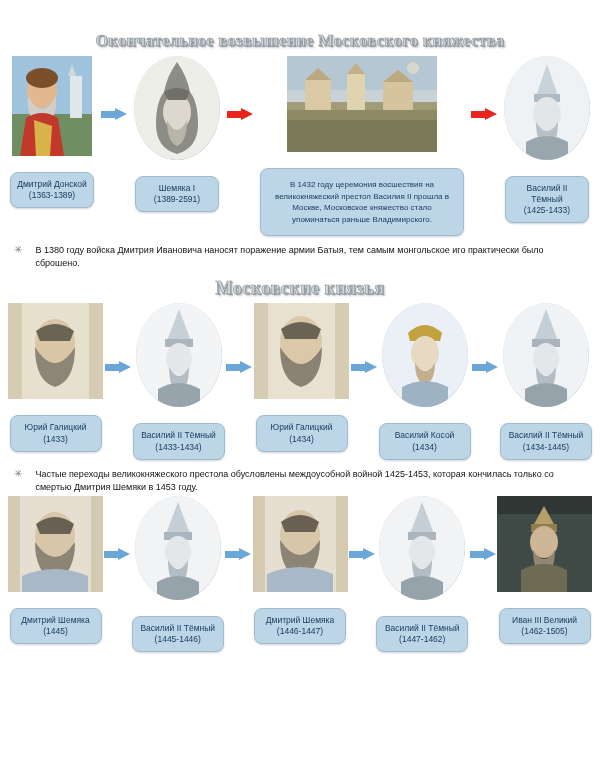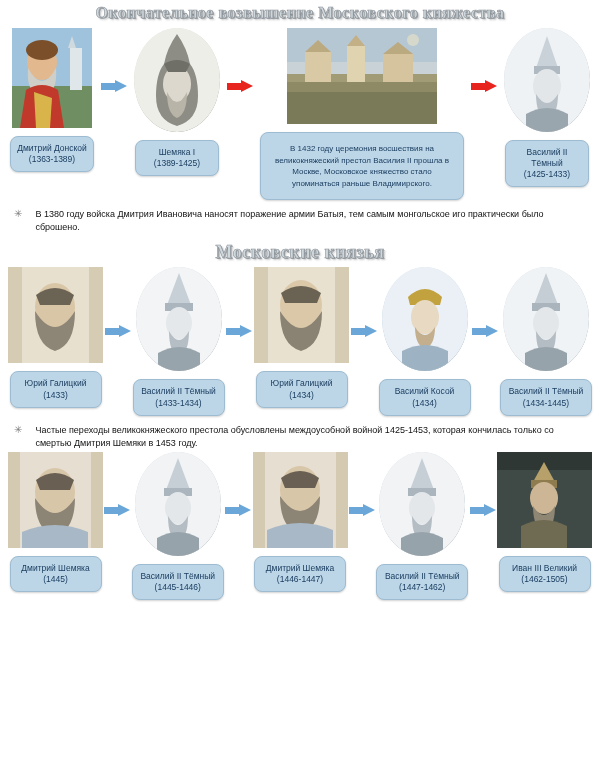--- a/index.html
+++ b/index.html
@@ -20,20 +20,21 @@
     height: 758px;
     position: relative;
     background: #ffffff;
   }
 
   
   .title-bar {
     width: 100%;
     text-align: center;
     padding-top: 4px;
+    margin-top: 28px;
   }
   .wordart {
     font-family: "Liberation Serif", serif;
     font-weight: bold;
     color: #cfd8dc;
     letter-spacing: 0.5px;
     -webkit-text-stroke: 0.6px #8a9096;
     text-shadow: 1px 1px 0 #9aa1a6, 2px 2px 2px rgba(0,0,0,0.25);
   }
   .title-main {
@@ -84,21 +85,21 @@
   .ph-grad-e { background: linear-gradient(150deg,#e9eef2 0%, #c2ccd4 55%, #8d99a3 100%); }
   .ph-grad-city {
     background:
       linear-gradient(180deg, #b9ccd9 0%, #cbd6dd 38%, #a9a37e 39%, #8d8a64 62%, #6f6e4e 100%);
   }
 
   .portrait svg { display: block; width: 100%; height: 100%; }
 
   
   .cap {
-    margin-top: 8px;
+    margin-top: 16px;
     background: #bcd6e8;
     border: 1px solid #9dbcd2;
     border-radius: 8px;
     color: #16395c;
     font-size: 8.5px;
     line-height: 1.3;
     text-align: center;
     padding: 6px 4px;
     box-sizing: border-box;
     box-shadow: 0 1px 2px rgba(0,0,0,0.18);
@@ -205,21 +206,21 @@
         <svg viewBox="0 0 86 104" preserveAspectRatio="none" aria-hidden="true">
           <ellipse cx="43" cy="52" rx="43" ry="52" fill="#eeeee8"></ellipse>
           <path d="M43 6 q-10 14 -13 30 q-8 10 -8 32 q0 24 21 30 q21 -6 21 -30 q0 -22 -8 -32 q-3 -16 -13 -30 Z" fill="#8d8d86"></path>
           <ellipse cx="43" cy="56" rx="14" ry="18" fill="#ddd8ce"></ellipse>
           <path d="M33 64 q10 20 20 0 q0 22 -10 26 q-10 -4 -10 -26 Z" fill="#b9b4a8"></path>
           <path d="M30 36 q13 -8 26 0 l-4 8 h-18 Z" fill="#6f6f68"></path>
         </svg>
       </div>
       <div class="cap w84">
         <span>Шемяка I</span><br>
-        <span>(1389-1425)</span>
+        <span>(1389-2591)</span>
       </div>
     </div>
 
     <div class="arrow-wrap arrow-row1">
       <div class="arrow red"></div>
     </div>
 
     <div class="cell">
       <div class="portrait p-w150 ph-grad-city">
         <svg viewBox="0 0 150 96" preserveAspectRatio="none" aria-hidden="true">

